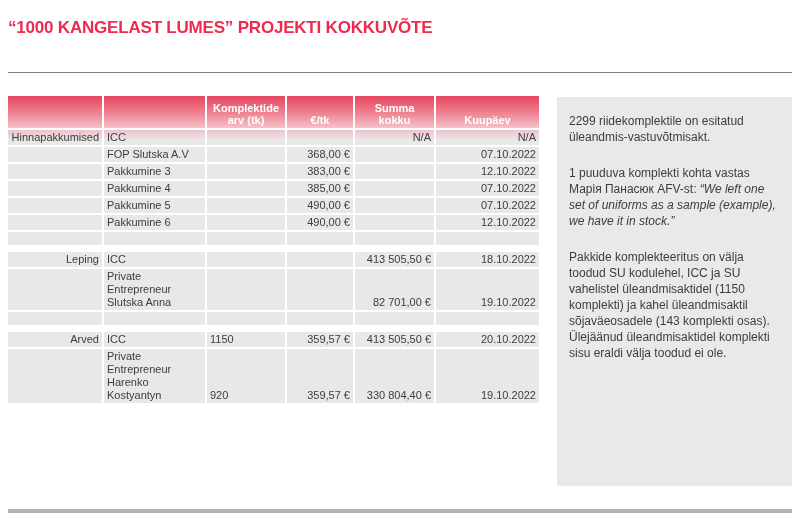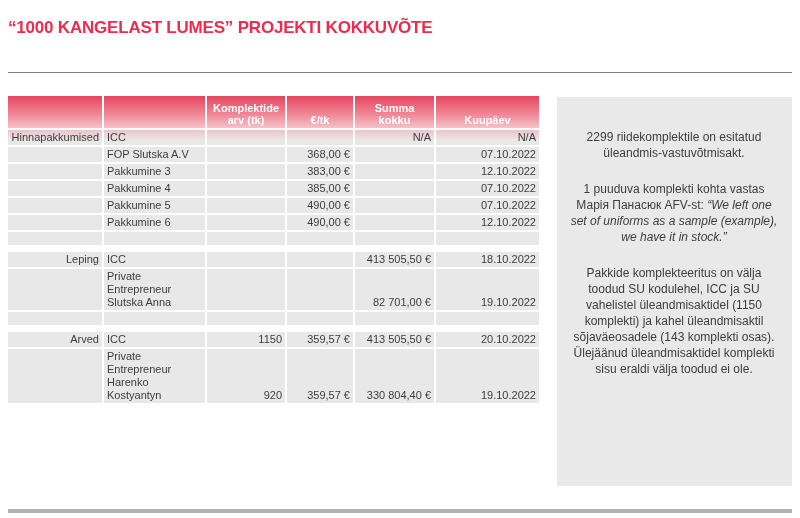--- a/index.html
+++ b/index.html
@@ -27,28 +27,28 @@
     color:#ffffff; font-weight:bold; font-size:11px; line-height:12px;
     vertical-align:bottom; text-align:center; padding:2px 5px; height:28px;
   }
   table.summary td {
     background:#e9e8e8; vertical-align:bottom; line-height:13px; padding:1px 3px;
     overflow:hidden;
   }
   tr.first-row td { background:linear-gradient(180deg,#eec3cb 0%, #e9e8e8 70%); }
   td.c-section { text-align:right; }
   td.c-name    { text-align:left; }
-  td.c-qty     { text-align:right;margin-left:36px; }
+  td.c-qty     { text-align:left;margin-left:36px; }
   td.c-price, td.c-total, td.c-date { text-align:right; padding-right:8px;margin-left:32px; }
   tr.empty-row td  { height:11px; }
   tr.gap-row td { background:transparent; height:3px; padding:0; }
   .notes-panel {
     position:absolute; left:557px; top:97px; width:235px; height:389px;
-    background:#e9e9e9; box-sizing:border-box; padding:32px 13px 0 12px;
-    font-size:12px; line-height:16px; color:#3d3d3d;text-align:center;
+    background:#e9e9e9; box-sizing:border-box; padding:16px 13px 0 12px;
+    font-size:12px; line-height:16px; color:#3d3d3d;
   }
   .notes-panel p { margin:0 0 20px 0; }
   .notes-panel .quote { font-style:italic; }
 </style>
 </head>
 <body>
 
 <h1 class="page-title">“1000 KANGELAST LUMES” PROJEKTI KOKKUVÕTE</h1>
 <div class="top-rule"></div>
 

